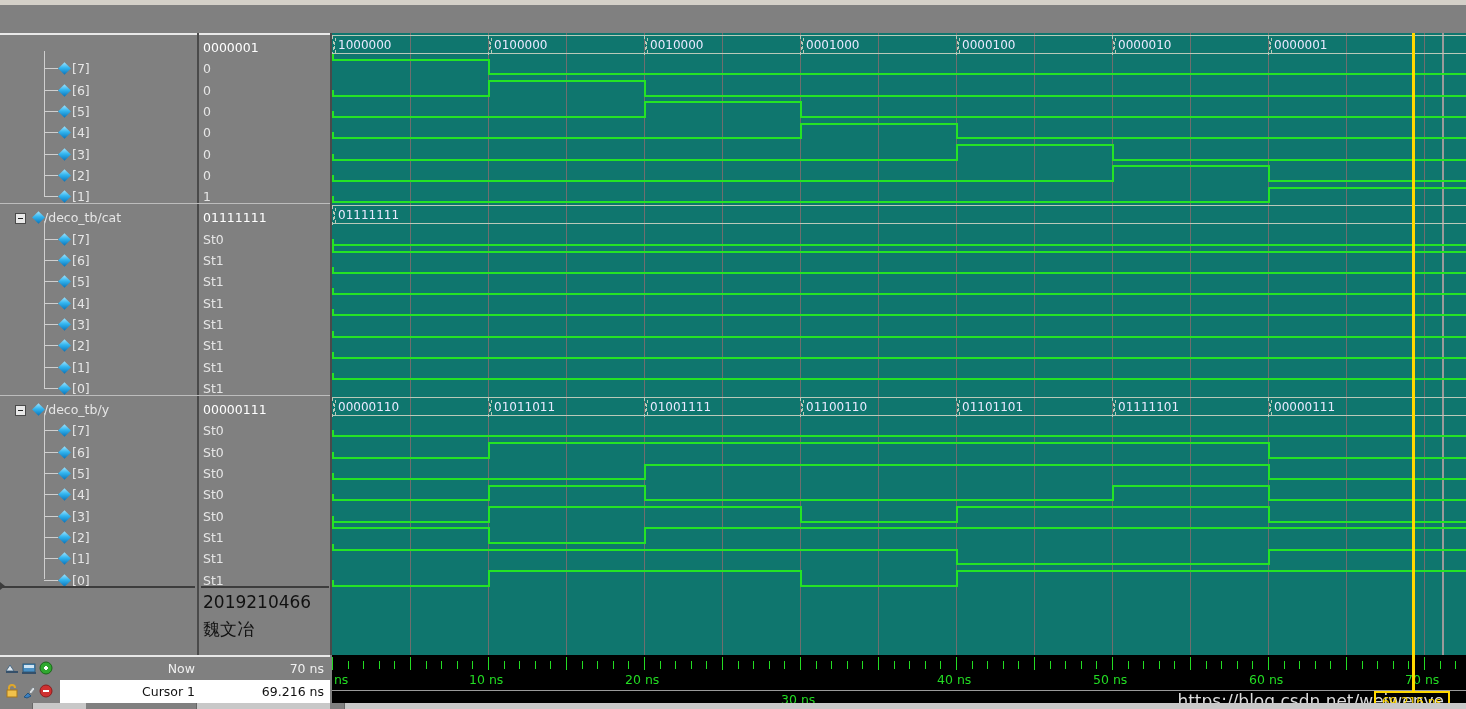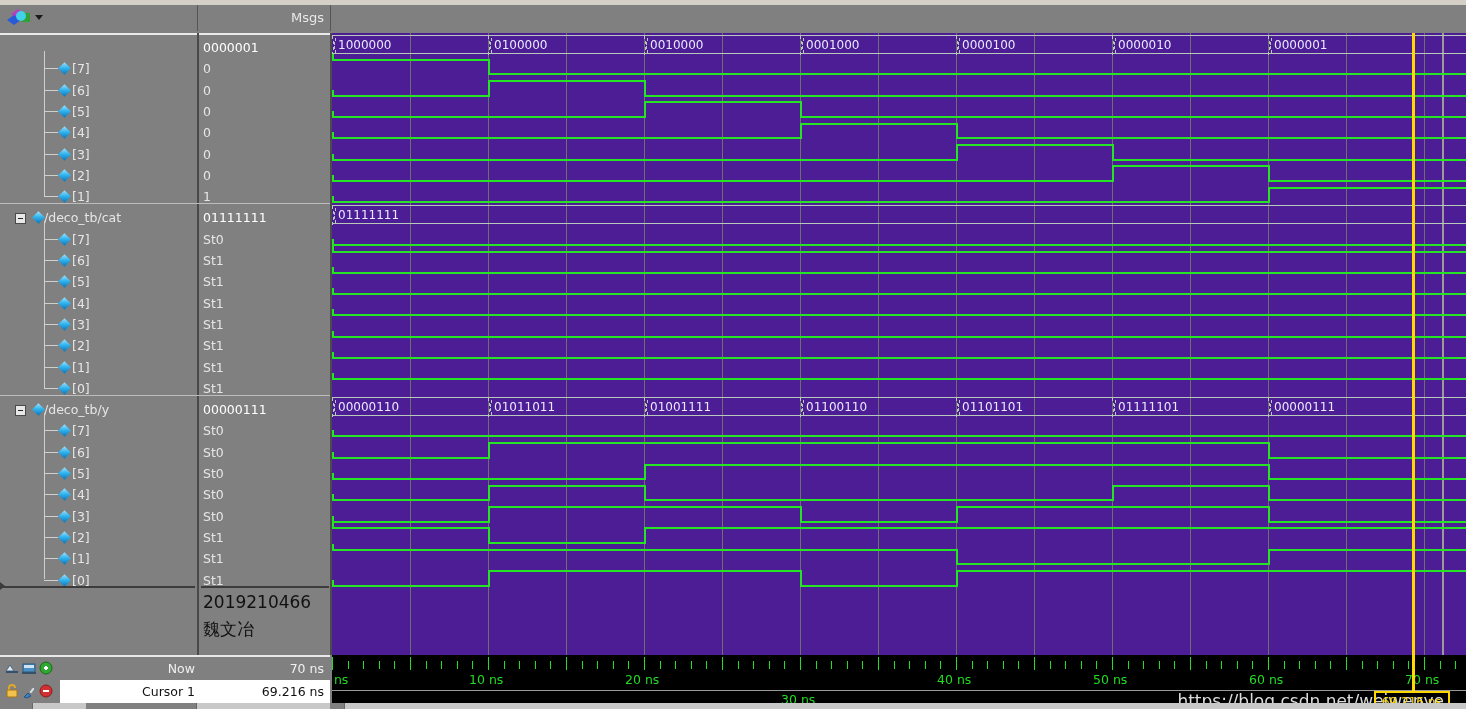--- a/index.html
+++ b/index.html
@@ -53,21 +53,21 @@
   
   .treeline{position:absolute;left:2px;top:586px;width:193px;height:2px;background:#3c3c3c;}
   .treeline:before{content:"";position:absolute;left:-2px;top:-4px;border-left:5px solid #3c3c3c;
                    border-top:4px solid transparent;border-bottom:4px solid transparent;}
   .valline{position:absolute;left:201px;top:586px;width:128px;height:2px;background:#3c3c3c;}
 
   .sig-note{position:absolute;left:203px;font-size:17px;color:#111;white-space:nowrap;
             font-family:"DejaVu Sans","Liberation Sans",sans-serif;}
 
   
-  .wave{position:absolute;left:332px;top:33px;width:1134px;height:622px;background:#4c1d95;overflow:hidden;}
+  .wave{position:absolute;left:332px;top:33px;width:1134px;height:622px;background:#0f766e;overflow:hidden;}
   .gridv{position:absolute;top:0;width:1px;height:622px;background:#6e6e6e;}
   .grouprule{position:absolute;left:0;width:1134px;height:1px;background:#b9c9b9;}
   .cursorline{position:absolute;top:0;width:3px;height:622px;background:#ffd800;}
   .rightedge{position:absolute;top:0;width:2px;height:622px;background:#9a9a9a;}
   .busseg{position:absolute;top:0;height:19px;box-sizing:border-box;
           border-top:1px solid #b9c9b9;border-bottom:1px solid #b9c9b9;}
   .busseg:before,.busseg:after{content:"";position:absolute;top:0;width:4px;height:19px;}
   .busseg:before{left:0;
      background:linear-gradient(to bottom right,transparent 48%,#b9c9b9 48%,#b9c9b9 56%,transparent 56%) ,
                 linear-gradient(to top right,transparent 48%,#b9c9b9 48%,#b9c9b9 56%,transparent 56%);}
@@ -102,34 +102,20 @@
   .botedge{position:absolute;left:0;top:703px;width:1466px;height:6px;background:#c8c8c8;}
   .botedge .nub{position:absolute;top:0;height:6px;background:#808080;border-right:1px solid #666;}
 </style>
 </head>
 <body>
 
 <div id="app">
 
   <div class="toolbar"></div>
 
-  <div class="topbar">
-    <div class="tb-iconbox">
-      <svg width="44" height="22" viewBox="0 0 44 22">
-        <polygon points="14,2 21,7 14,12 7,7" fill="#b83fc0"></polygon>
-        <rect x="17" y="6" width="9" height="9" fill="#33a033"></rect>
-        <polygon points="10,8 17,13 10,18 3,13" fill="#2a5bd7"></polygon>
-        <circle cx="17" cy="9" r="5" fill="#3fd2e8"></circle>
-        <polygon points="31,8 39,8 35,13" fill="#1a1a1a"></polygon>
-      </svg>
-    </div>
-    <div class="topbar-sep" style="left:197px"></div>
-    <div class="msgs-cell">Msgs</div>
-    <div class="topbar-sep" style="left:330px"></div>
-  </div>
 
   <div class="namepane" id="namepane">
       <div class="vline" style="top: 16px; height: 145.1px;"></div>
       <div class="row" style="top: 23.3px;">
         <span class="hline"></span>
         <span class="dia child">
           <i></i>
         </span>
         <span class="lbl child">[7]</span>
       </div>

